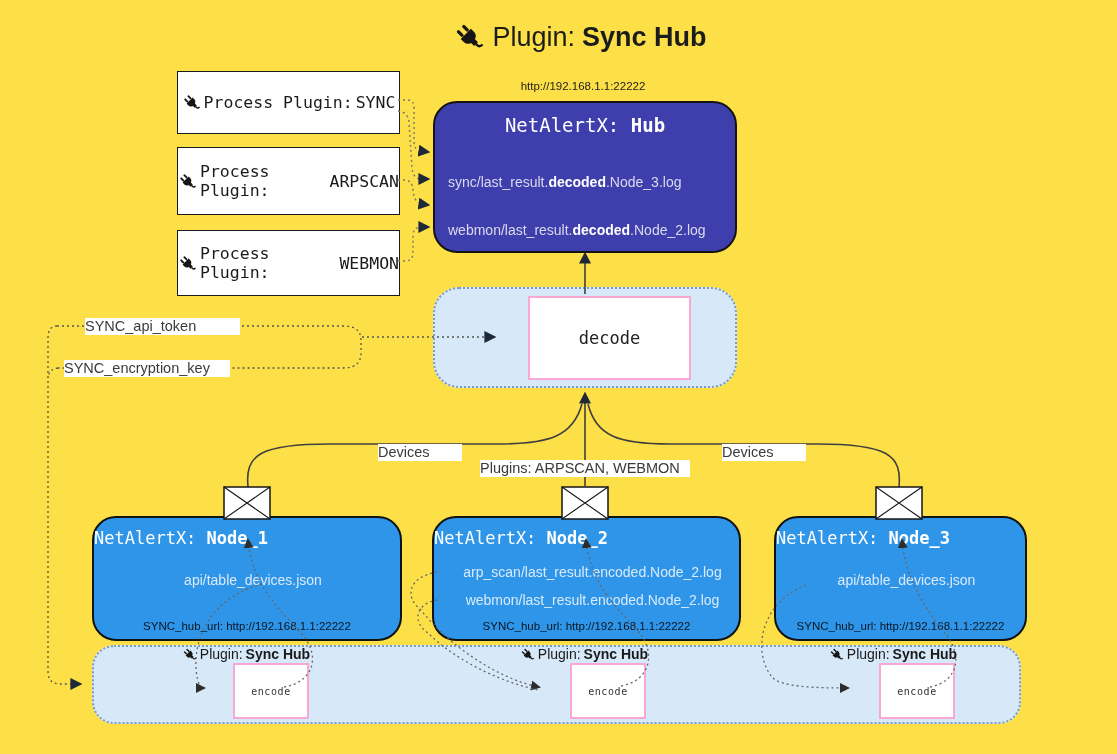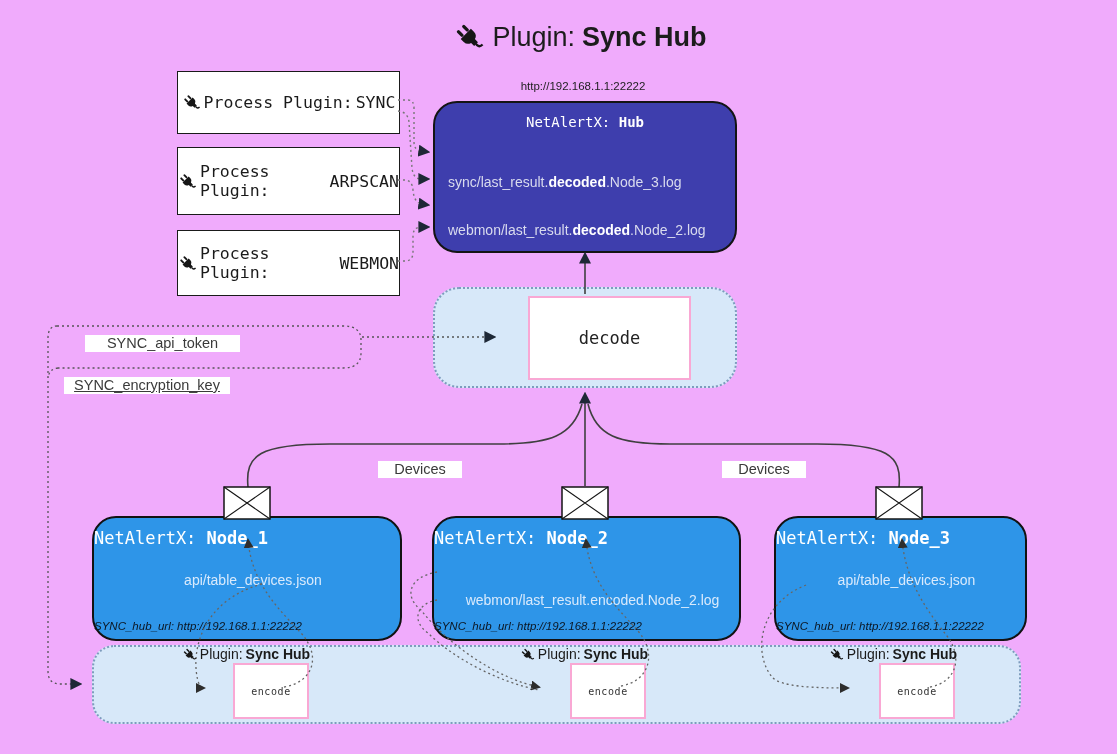--- a/index.html
+++ b/index.html
@@ -1,38 +1,38 @@
 <!DOCTYPE html>
 <html style="--hub_fill: #3e3ead; --hub_text: #d9dbee; --node_fill: #2e95e8; --node_text: #d9eafc; --panel_fill: #d7e8f9; --panel_border: #7d9cbd; --line: #3f3f3f; --dotted: #6e6e6e; --arrow: #1e2836;"><head>
 <meta charset="utf-8">
 <style>
   html,body{margin:0;padding:0;background:#fff;}
   body{font-family:"Liberation Sans","DejaVu Sans",sans-serif;}
-  .canvas{position:relative;width:1117px;height:754px;background:#f0abfc;overflow:hidden;}
+  .canvas{position:relative;width:1117px;height:754px;background:#fde047;overflow:hidden;}
   .abs{position:absolute;}
   .mono{font-family:"DejaVu Sans Mono","Liberation Mono",monospace;}
   .title{display:flex;align-items:center;justify-content:center;gap:7px;font-size:27px;color:#1c1c1c;z-index:1;}
   .title b{font-weight:bold;}
   .pbox{border:1.6px solid #1a1a1a;background:#fff;display:flex;flex-direction:row;align-items:center;justify-content:center;gap:3px;z-index:1;}
   .pbox .l1{display:flex;align-items:center;gap:3px;font-size:16.5px;color:#1a1a1a;}
   .pbox .l2{font-size:16.5px;color:#1a1a1a;}
   .huburl{font-size:11.5px;color:#1e1e1e;text-align:center;z-index:1;}
   .hub{background:var(--hub_fill,#3e3ead);border:2px solid #141414;border-radius:24px;z-index:1;}
-  .hub-title{position:absolute;left:0;right:0;top:11px;text-align:center;font-size:14px;color:#fff;}
+  .hub-title{position:absolute;left:0;right:0;top:11px;text-align:center;font-size:19px;color:#fff;}
   .hub-line{position:absolute;left:13px;right:4px;font-size:14px;color:var(--hub_text,#d9dbee);white-space:nowrap;}
   .hub-line b{color:#ffffff;}
   .panel{background:var(--panel_fill,#d7e8f9);border:2px dotted var(--panel_border,#7d9cbd);border-radius:26px;z-index:0;}
   .whitebox{position:absolute;background:#fff;border:2px solid #f9a8d4;display:flex;align-items:center;justify-content:center;z-index:1;margin-left:23px;}
   .decode-text{font-size:17px;color:#222;}
   .encode-text{font-size:10px;letter-spacing:.6px;color:#333;}
   .node{background:var(--node_fill,#2e95e8);border:2px solid #121212;border-radius:24px;z-index:1;}
   .node-title{position:absolute;left:0;right:0;top:10px;text-align:left;font-size:17px;color:#fff;}
   .node-file{position:absolute;left:12px;right:0;text-align:center;font-size:14px;color:var(--node_text,#d9eafc);white-space:nowrap;}
-  .node-url{position:absolute;left:0;right:0;bottom:7px;font-size:11.5px;color:#0c1622;font-style:italic;}
-  .lbl{font-size:14.5px;color:#3a3a3a;text-align:center;z-index:3;background:#fff;white-space:nowrap;height:17px;line-height:17px;margin-top:17px;}
+  .node-url{position:absolute;left:0;right:0;bottom:7px;text-align:center;font-size:11.5px;color:#0c1622;}
+  .lbl{font-size:14.5px;color:#3a3a3a;z-index:3;background:#fff;white-space:nowrap;height:17px;line-height:17px;}
   .enc-label{display:flex;align-items:center;justify-content:center;gap:3px;font-size:14px;color:#1a1a1a;z-index:3;white-space:nowrap;}
   svg.overlay{position:absolute;left:0;top:0;z-index:2;pointer-events:none;}
   .plug{flex:0 0 auto;}
 </style>
 </head>
 <body>
 
 <div class="canvas">
 
   <div class="abs title" style="left:390px;top:16px;width:380px;height:42px;">
@@ -100,33 +100,35 @@
     <div class="hub-line" style="top:71px;"><span>sync/last_result.</span><b>decoded</b><span>.Node_3.log</span></div>
     <div class="hub-line" style="top:119px;"><span>webmon/last_result.</span><b>decoded</b><span>.Node_2.log</span></div>
   </div>
 
   <div class="abs panel" style="left:433px;top:287px;width:300px;height:97px;"></div>
   <div class="whitebox" style="left:505px;top:296px;width:159px;height:80px;border-width:2.5px;">
     <span class="mono decode-text">decode</span>
   </div>
 
   <div class="abs lbl" style="left:85px;top:318px;width:155px;">SYNC_api_token</div>
-  <div class="abs lbl" style="left:64px;top:360px;width:166px;text-decoration:underline;">SYNC_encryption_key</div>
+  <div class="abs lbl" style="left:64px;top:360px;width:166px;">SYNC_encryption_key</div>
 
   <div class="abs lbl" style="left:378px;top:444px;width:84px;">Devices</div>
   <div class="abs lbl" style="left:722px;top:444px;width:84px;">Devices</div>
+  <div class="abs lbl" style="left:480px;top:460px;width:210px;">Plugins: ARPSCAN, WEBMON</div>
 
   <div class="abs node" style="left:92px;top:516px;width:306px;height:121px;">
     <div class="node-title mono"><span>NetAlertX: </span><b>Node_1</b></div>
     <div class="node-file" style="top:54px;">api/table_devices.json</div>
     <div class="node-url">SYNC_hub_url: http://192.168.1.1:22222</div>
   </div>
 
   <div class="abs node" style="left:432px;top:516px;width:305px;height:121px;">
     <div class="node-title mono"><span>NetAlertX: </span><b>Node_2</b></div>
+    <div class="node-file" style="top:46px;">arp_scan/last_result.encoded.Node_2.log</div>
     <div class="node-file" style="top:74px;">webmon/last_result.encoded.Node_2.log</div>
     <div class="node-url">SYNC_hub_url: http://192.168.1.1:22222</div>
   </div>
 
   <div class="abs node" style="left:774px;top:516px;width:249px;height:121px;">
     <div class="node-title mono"><span>NetAlertX: </span><b>Node_3</b></div>
     <div class="node-file" style="top:54px;">api/table_devices.json</div>
     <div class="node-url">SYNC_hub_url: http://192.168.1.1:22222</div>
   </div>
 

